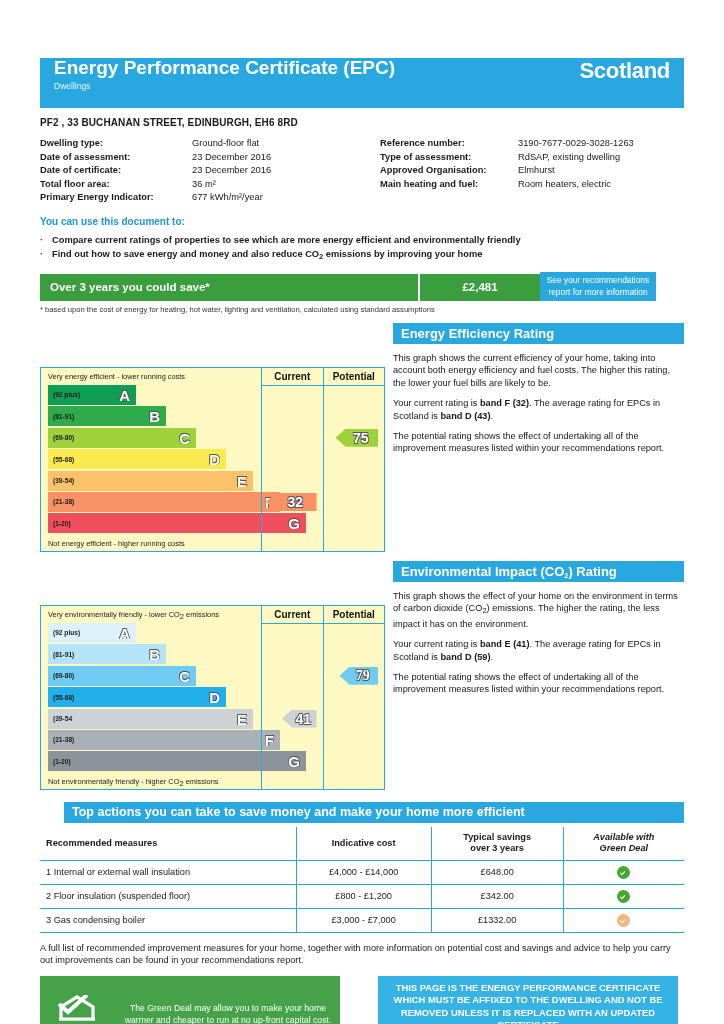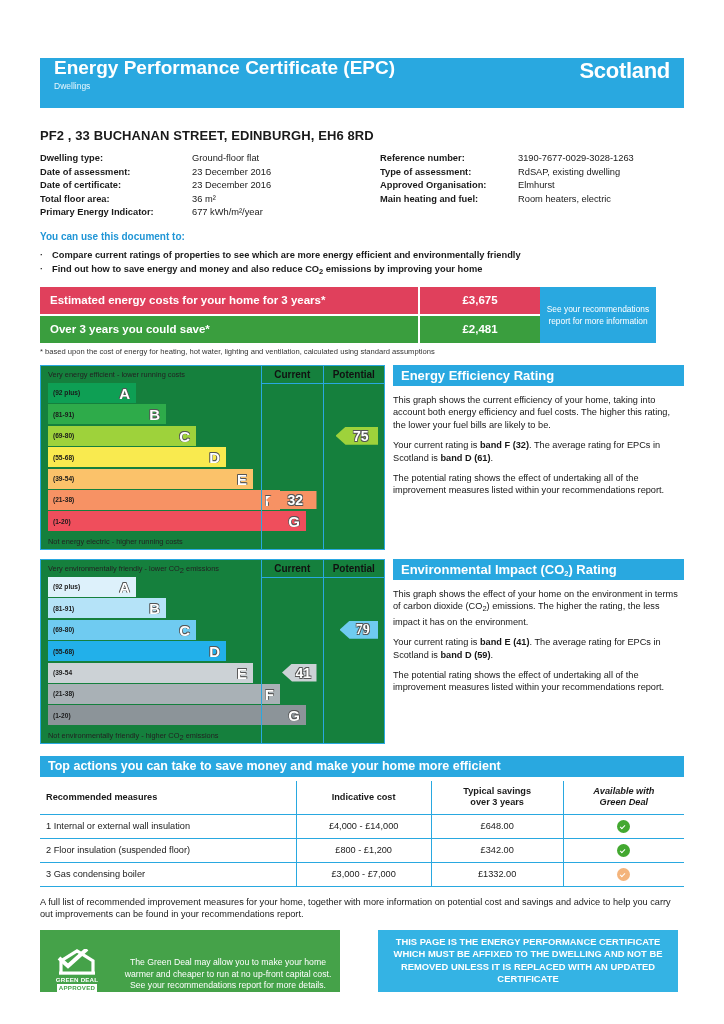--- a/index.html
+++ b/index.html
@@ -11,21 +11,21 @@
   .page{position:relative;width:724px;height:1024px;box-sizing:border-box;padding:0 40px;}
 
   
   .hdr{margin-top:58px;background:#29a8e0;height:50px;display:flex;align-items:flex-start;
        justify-content:space-between;padding:0 14px;box-sizing:border-box;}
   .hdr-left{display:flex;flex-direction:column;justify-content:center;}
   .hdr-title{color:#fff;font-size:19px;font-weight:bold;line-height:1.05;}
   .hdr-sub{color:#e8f6fd;font-size:8.5px;margin-top:3px;}
   .hdr-region{color:#fff;font-size:22px;font-weight:bold;letter-spacing:-.3px;}
 
-  .address{margin-top:20px;font-size:13px;font-weight:bold;letter-spacing:.1px;}
+  .address{margin-top:9px;font-size:10px;font-weight:bold;letter-spacing:.1px;}
 
   
   .details{display:flex;margin-top:9px;font-size:9.3px;}
   .dcol{display:flex;}
   .dcol.left{width:340px;}
   .dlabels{font-weight:bold;}
   .dvals{margin-left:0;}
   .drow{height:13.6px;line-height:13.6px;white-space:nowrap;}
   .dlabels .drow{width:152px;}
   .dcol.right .dlabels .drow{width:138px;}
@@ -47,21 +47,21 @@
   .cost-amt{width:120px;text-align:center;border-left:2px solid #fff;height:27px;line-height:27px;}
   .cost-gap{height:2px;background:#fff;}
   .costs-note{width:116px;background:#29a8e0;color:#fff;font-size:8.4px;
               display:flex;align-items:center;justify-content:center;text-align:center;
               line-height:12px;padding:0 6px;box-sizing:border-box;}
   .footnote{font-size:7.6px;margin-top:4px;color:#333;}
 
   
   .rating-block{display:flex;margin-top:9px;}
   .chart-box{width:345px;border:1.3px solid #29a8e0;box-sizing:border-box;position:relative;
-             height:185px;background:#15803d;}
+             height:185px;background:#fef9c3;margin-top:44px;}
   .chart-top,.chart-bot{font-size:7.4px;padding-left:7px;height:17px;line-height:17px;color:#222;}
   .bands{position:relative;}
   .band{height:20px;display:flex;align-items:center;position:relative;margin-bottom:1.4px;
         margin-left:7px;box-sizing:border-box;padding-left:5px;}
   .band-range{font-size:6.6px;font-weight:bold;color:#1a1a1a;white-space:nowrap;}
   .band-letter{position:absolute;right:6px;top:50%;transform:translateY(-50%);
                font-size:15px;font-weight:bold;color:#fff;
                text-shadow:-.7px -.7px 0 #555,.7px -.7px 0 #555,-.7px .7px 0 #555,.7px .7px 0 #555;}
   .cols{position:absolute;top:0;right:0;height:100%;width:123px;display:flex;}
   .col{flex:1;border-left:1.3px solid #29a8e0;position:relative;}
@@ -73,21 +73,21 @@
          clip-path:polygon(10px 0,100% 0,100% 100%,10px 100%,0 50%);padding-left:8px;box-sizing:border-box;}
 
   .side{flex:1;margin-left:8px;}
   .side-title{background:#29a8e0;color:#fff;font-weight:bold;font-size:13px;
               height:21px;line-height:21px;padding-left:8px;}
   .side-p{font-size:9.2px;line-height:12.4px;margin-top:8px;color:#161616;}
   .side-p b{font-weight:bold;}
 
   
   .actions-title{background:#29a8e0;color:#fff;font-weight:bold;font-size:12.5px;
-                 height:21px;line-height:21px;padding-left:8px;margin-top:12px;}
+                 height:21px;line-height:21px;padding-left:8px;margin-top:12px;margin-left:24px;}
   table.rec{width:100%;border-collapse:collapse;margin-top:4px;font-size:9.2px;}
   table.rec th,table.rec td{border:1px solid #29a8e0;padding:5px 6px;}
   table.rec th{font-weight:bold;text-align:center;line-height:11.5px;}
   table.rec th.first{text-align:left;}
   table.rec td.measure{text-align:left;}
   table.rec td.num{text-align:center;}
   table.rec td.gd{text-align:center;}
   table.rec thead th{border-top:none;}
   table.rec th.first,table.rec td.measure{border-left:none;}
   table.rec th.last,table.rec td.gd{border-right:none;font-style:italic;}
@@ -169,24 +169,20 @@
       <span>Compare current ratings of properties to see which are more energy efficient and environmentally friendly</span>
     </div>
     <div class="use-item">
       <span class="use-bullet">·</span>
       <span>Find out how to save energy and money and also reduce CO<span class="sub">2</span> emissions by improving your home</span>
     </div>
   </div>
 
   <div class="costs">
     <div class="costs-main">
-      <div class="cost-row red">
-        <div class="cost-label">Estimated energy costs for your home for 3 years*</div>
-        <div class="cost-amt">£3,675</div>
-      </div>
       <div class="cost-gap"></div>
       <div class="cost-row green">
         <div class="cost-label">Over 3 years you could save*</div>
         <div class="cost-amt">£2,481</div>
       </div>
     </div>
     <div class="costs-note">See your recommendations report for more information</div>
   </div>
   <div class="footnote">* based upon the cost of energy for heating, hot water, lighting and ventilation, calculated using standard assumptions</div>
 
@@ -216,36 +212,36 @@
           </div>
           <div class="band" style="background: rgb(247, 146, 100); width: 232px;">
             <span class="band-range">(21-38)</span>
             <span class="band-letter">F</span>
           </div>
           <div class="band" style="background: rgb(239, 78, 92); width: 258px;">
             <span class="band-range">(1-20)</span>
             <span class="band-letter">G</span>
           </div>
         </div>
-      <div class="chart-bot">Not energy electric - higher running costs</div>
+      <div class="chart-bot">Not energy efficient - higher running costs</div>
       <div class="cols">
         <div class="col">
           <div class="col-head">Current</div>
           <div class="arrow" id="eer-cur" style="background: rgb(247, 146, 100); top: 125px; left: 4px; right: 6px;">32</div>
         </div>
         <div class="col">
           <div class="col-head">Potential</div>
           <div class="arrow" id="eer-pot" style="background: rgb(158, 210, 59); top: 60.8px; left: 12px; right: 6px;">75</div>
         </div>
       </div>
     </div>
     <div class="side">
       <div class="side-title">Energy Efficiency Rating</div>
       <div class="side-p">This graph shows the current efficiency of your home, taking into account both energy efficiency and fuel costs. The higher this rating, the lower your fuel bills are likely to be.</div>
-      <div class="side-p"><span>Your current rating is </span><b>band F (32)</b><span>. The average rating for EPCs in Scotland is </span><b>band D (61)</b><span>.</span></div>
+      <div class="side-p"><span>Your current rating is </span><b>band F (32)</b><span>. The average rating for EPCs in Scotland is </span><b>band D (43)</b><span>.</span></div>
       <div class="side-p">The potential rating shows the effect of undertaking all of the improvement measures listed within your recommendations report.</div>
     </div>
   </div>
 
   <div class="rating-block">
     <div class="chart-box">
       <div class="chart-top">Very environmentally friendly - lower CO<span class="sub">2</span> emissions</div>
       <div class="bands" id="eir-bands">
           <div class="band" style="background: rgb(221, 241, 251); width: 88px;">
             <span class="band-range">(92 plus)</span>

